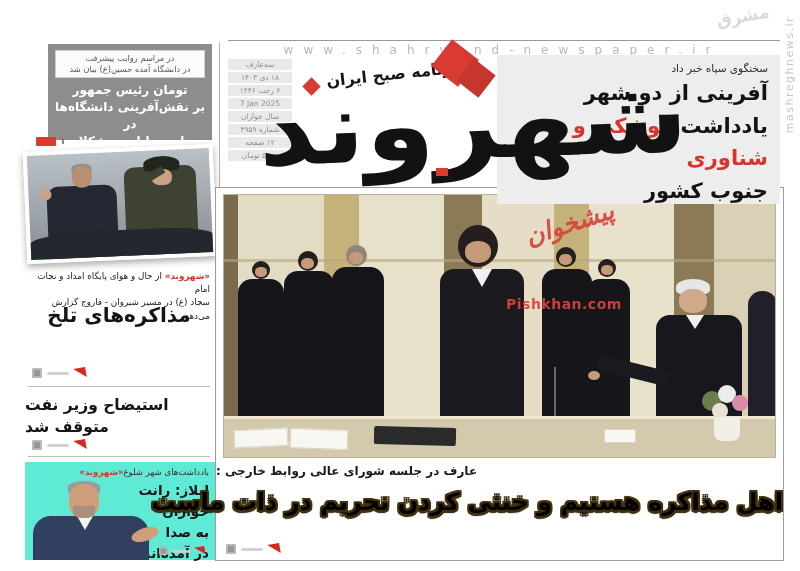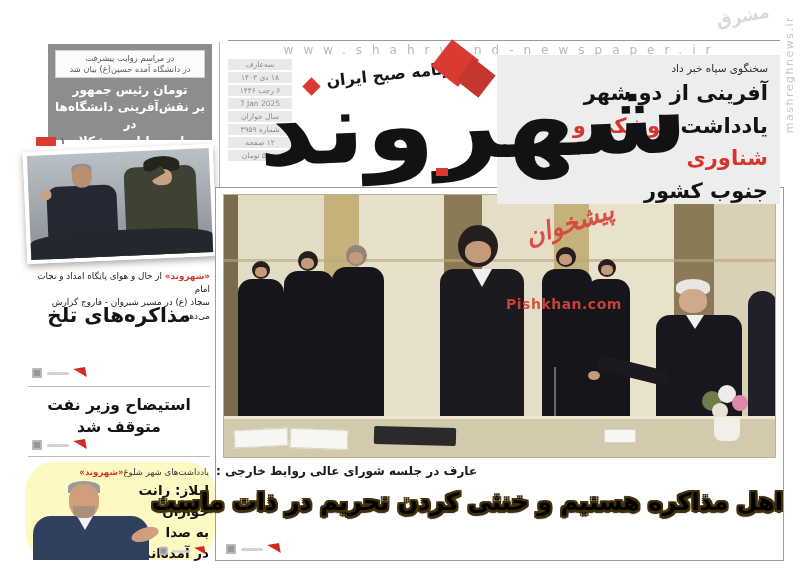--- a/index.html
+++ b/index.html
@@ -83,27 +83,27 @@
   .relief-headline{left:25px;top:300px;width:188px;text-align:center;font-size:20px;
     font-weight:bold;color:#151515;line-height:1.5;}
   .marker{display:flex;align-items:center;gap:5px;}
   .m-box{width:10px;height:10px;background:#969696;border-radius:2px;
     box-shadow:inset 0 0 0 2px #b9b9b9;}
   .m-dots{width:22px;height:3px;background:#d2d2d2;border-radius:2px;}
   .m-flag{width:0;height:0;border-top:10px solid #cf2b20;border-left:12px solid transparent;
     transform:rotate(-10deg);}
   .mk-relief{left:32px;top:368px;}
   .divider-1{left:28px;top:386px;width:182px;border-top:1px solid #bdbdbd;}
-  .oil-headline{left:25px;top:394px;width:188px;text-align:center;font-size:15.5px;
+  .oil-headline{left:25px;top:394px;width:188px;text-align:left;font-size:15.5px;
     font-weight:bold;color:#151515;line-height:1.45;}
   .mk-oil{left:32px;top:440px;}
   .divider-2{left:28px;top:456px;width:182px;border-top:1px solid #bdbdbd;}
 
   
-  .laylaz-block{left:25px;top:462px;width:190px;height:98px;background:#fef9c3;border-radius:29px;}
+  .laylaz-block{left:25px;top:462px;width:190px;height:98px;background:#5eead4;}
   .laylaz-kicker{position:absolute;right:6px;top:5px;font-size:8.6px;color:#333;}
   .laylaz-headline{position:absolute;right:6px;top:18px;width:120px;text-align:right;
     font-size:13.5px;font-weight:bold;color:#141414;line-height:1.55;}
   .lz-head{position:absolute;left:44px;top:22px;width:30px;height:34px;background:#cf9f7c;
     border-radius:45%;}
   .lz-hair{position:absolute;left:43px;top:19px;width:32px;height:12px;background:#9b9b9b;
     border-radius:50% 50% 0 0;}
   .lz-beard{position:absolute;left:48px;top:44px;width:22px;height:12px;background:#a98f7c;
     border-radius:0 0 45% 45%;}
   .lz-body{position:absolute;left:8px;top:54px;width:116px;height:44px;background:#324060;

